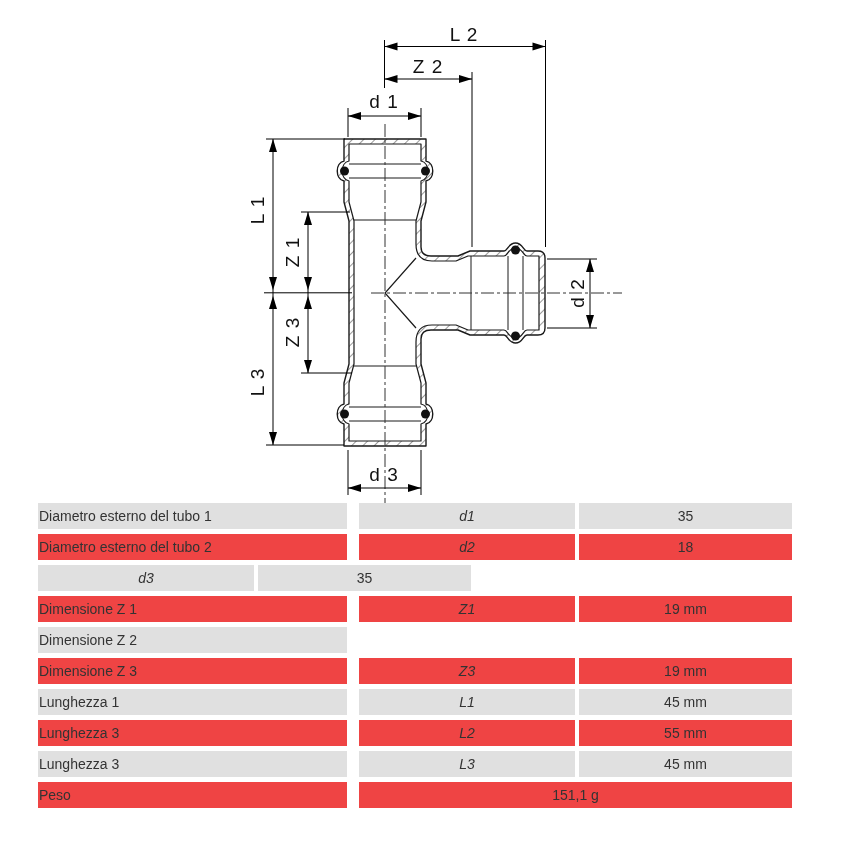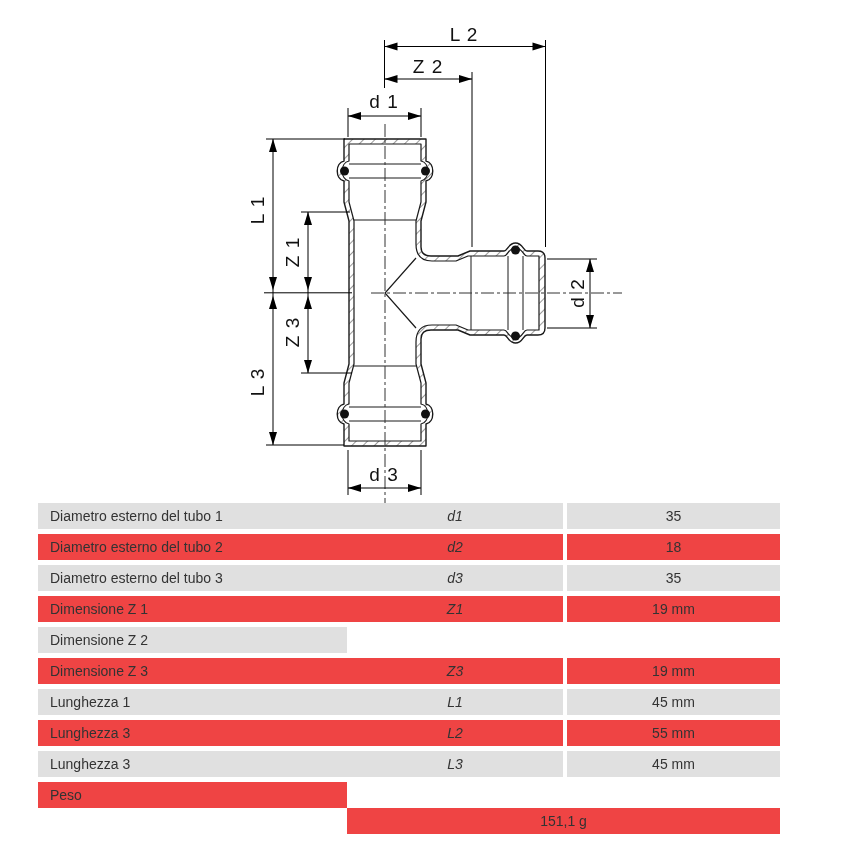--- a/index.html
+++ b/index.html
@@ -28,24 +28,24 @@
     margin-bottom:5px;
     font-size:14px;
     color:#333;
   }
   .trow:last-child{margin-bottom:0;}
   .cell{
     display:flex;
     align-items:center;
     height:26px;
   }
-  .c-desc{width:309px;padding-left:12px;box-sizing:border-box;margin-right:0;}
+  .c-desc{width:309px;padding-left:1px;box-sizing:border-box;margin-right:12px;}
   .c-sym{width:216px;justify-content:center;margin-right:4px;font-style:italic;}
   .c-val{width:213px;justify-content:center;}
-  .c-merged{width:433px;justify-content:center;margin-top:26px;}
+  .c-merged{width:433px;justify-content:center;}
   .dark .cell{background:#e0e0e0;}
   .light .cell{background:#ef4444;}
 </style>
 </head>
 <body>
 
 <div class="page">
 
   <div class="drawing-wrap">
     <svg width="850" height="500" viewBox="0 0 850 500">
@@ -198,21 +198,20 @@
       <div class="cell c-val">35</div>
     </div>
 
     <div class="trow light">
       <div class="cell c-desc">Diametro esterno del tubo 2</div>
       <div class="cell c-sym">d2</div>
       <div class="cell c-val">18</div>
     </div>
 
     <div class="trow dark">
-      <div class="cell c-desc">Diametro esterno del tubo 3</div>
       <div class="cell c-sym">d3</div>
       <div class="cell c-val">35</div>
     </div>
 
     <div class="trow light">
       <div class="cell c-desc">Dimensione Z 1</div>
       <div class="cell c-sym">Z1</div>
       <div class="cell c-val">19 mm</div>
     </div>
 

